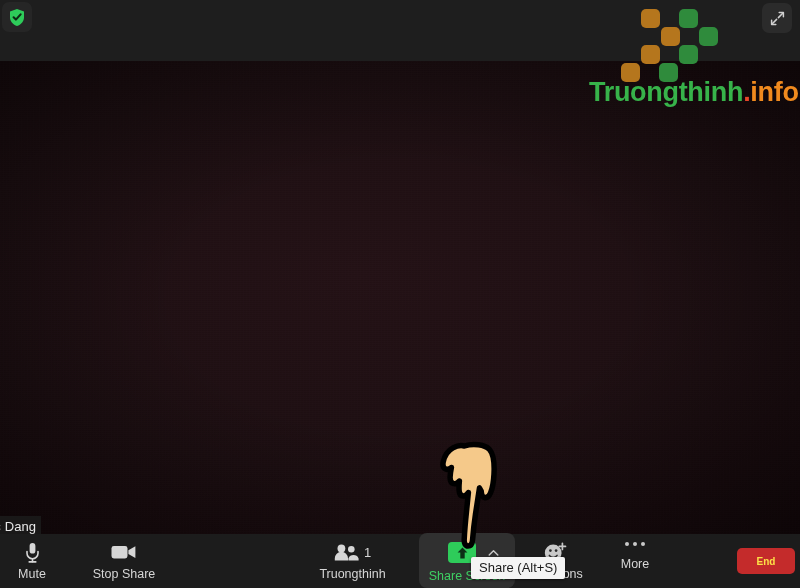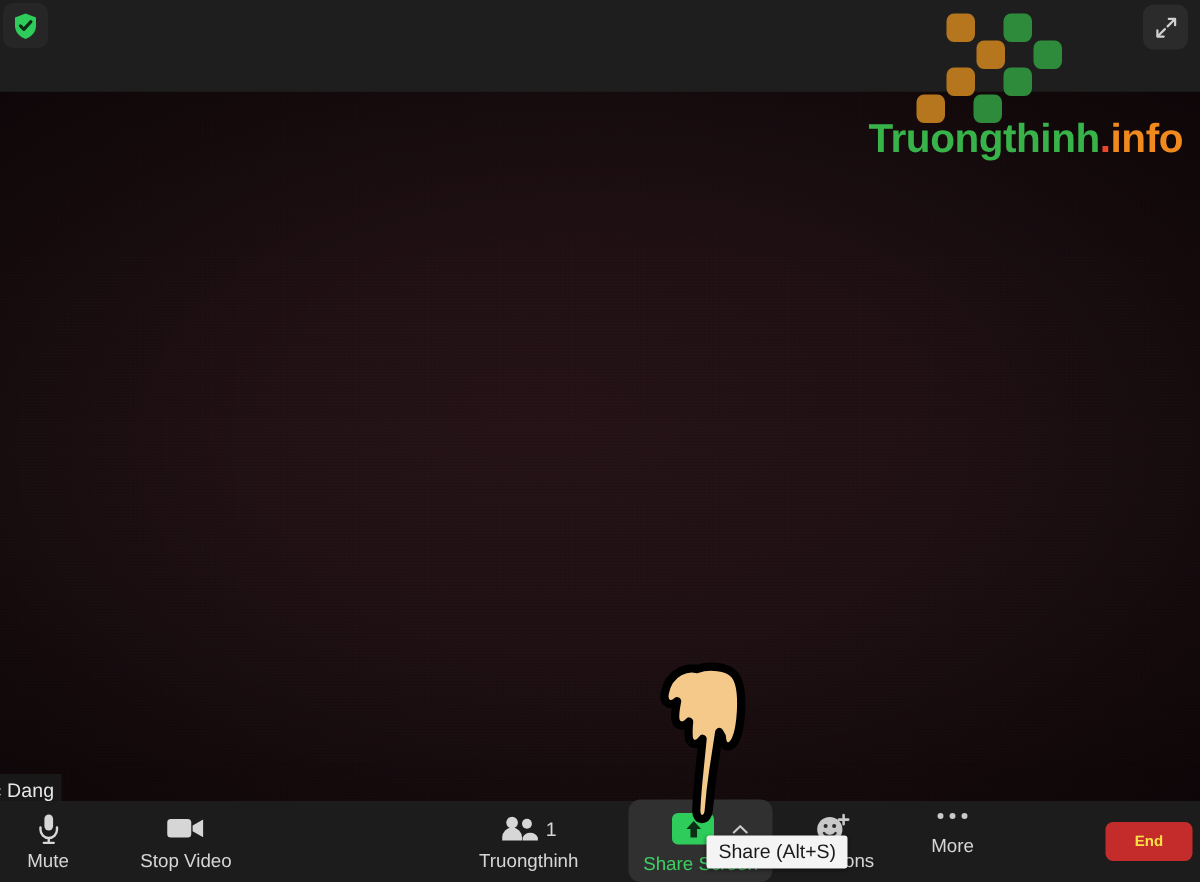--- a/index.html
+++ b/index.html
@@ -89,21 +89,21 @@
     color: #e8e8e8;
     font-size: 13px;
     letter-spacing: .1px;
     white-space: nowrap;
     z-index: 9;
   }
 
   
   .watermark {
     position: absolute;
-    right: 16px;
+    right: 6px;
     top: 3px;
     width: 205px;
     z-index: 7;
     pointer-events: none;
   }
   .logo-mark {
     position: relative;
     width: 84px;
     height: 74px;
     margin: 0 auto 2px 52px;
@@ -316,21 +316,21 @@
       <div class="tb-label">Mute</div>
     </div>
 
     <div class="tb-item" style="left:89px; width:70px;">
       <div class="tb-icon">
         <svg width="26" height="16" viewBox="0 0 26 16">
           <rect x="0.5" y="2" width="16" height="12.4" rx="2.4" fill="#d6d6d6"></rect>
           <path d="M17.4 6.3 L24.4 2.3 v11.8 l-7-4 Z" fill="#d6d6d6"></path>
         </svg>
       </div>
-      <div class="tb-label">Stop Video</div>
+      <div class="tb-label">Stop Share</div>
     </div>
 
 
     <div class="tb-item" style="left:314px; width:77px;">
       <div class="tb-icon" style="flex-direction:row;">
         <svg width="25" height="17" viewBox="0 0 25 17">
           <circle cx="7.4" cy="4.4" r="3.9" fill="#d6d6d6"></circle>
           <circle cx="17.3" cy="5.2" r="3.3" fill="#d6d6d6"></circle>
           <path d="M0.8 16.4 v-2.1 a6.6 6.6 0 0 1 13.2 0 v2.1 Z" fill="#d6d6d6"></path>
           <path d="M14.4 16.4 v-2 a5.6 5.6 0 0 1 10.2 0 v2 Z" fill="#d6d6d6"></path>

